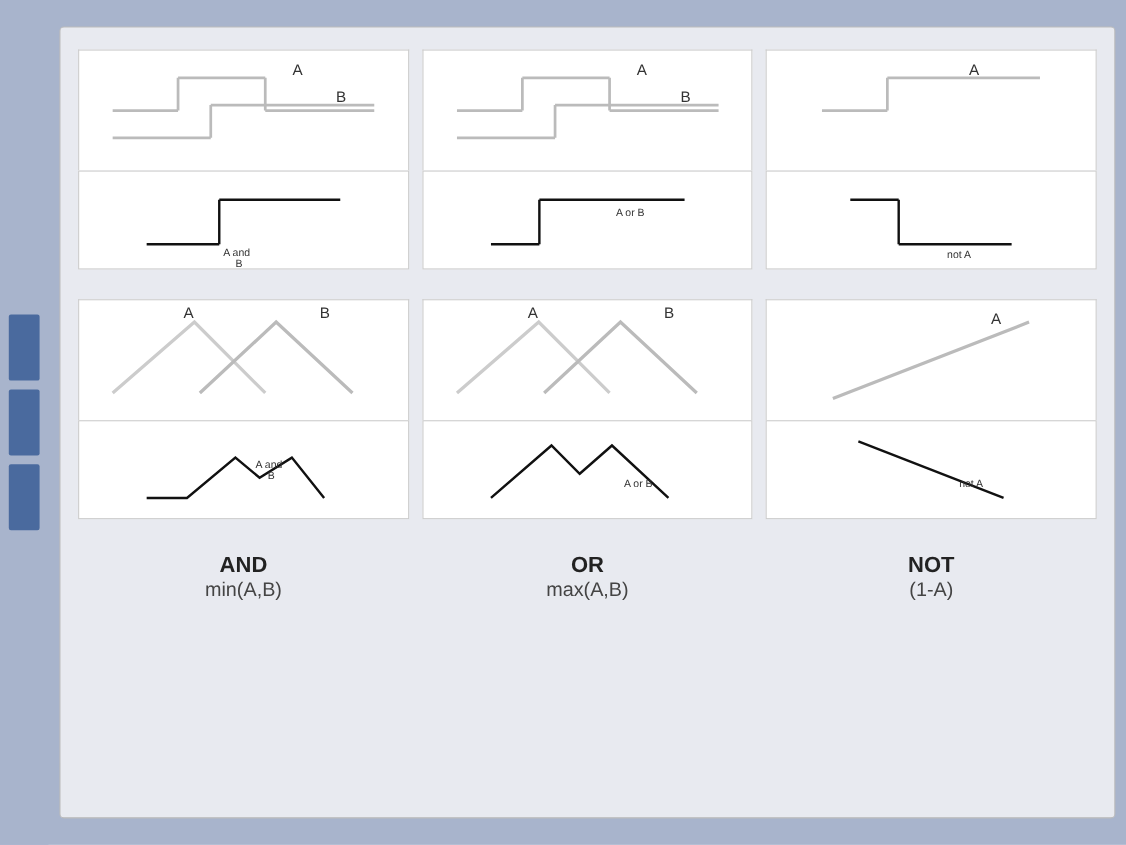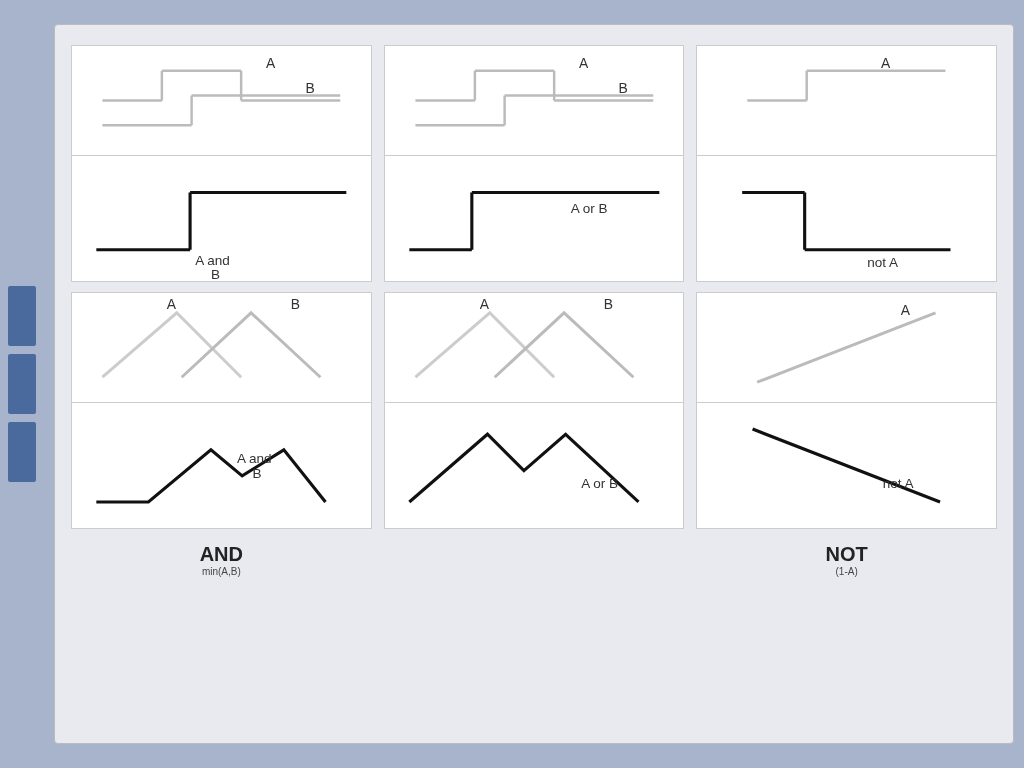--- a/index.html
+++ b/index.html
@@ -71,37 +71,37 @@
       position: relative;
       overflow: hidden;
     }
 
     .diagram-box.top {
       height: 110px;
       border-bottom: none;
     }
 
     .diagram-box.bottom {
-      height: 127px;
-      margin-bottom: 10px;
+      height: 90px;
+      margin-bottom: 27px;
     }
 
     .label-area {
       text-align: center;
       padding: 4px 0 6px 0;
     }
 
     .label-area .main-label {
       font-size: 20px;
       font-weight: bold;
       color: #222;
     }
 
     .label-area .sub-label {
-      font-size: 10px;
+      font-size: 18px;
       color: #444;
     }
 
     svg {
       width: 100%;
       height: 100%;
     }
   </style>
 </head>
 <body>
@@ -210,20 +210,24 @@
       </div>
 
       <div class="diagram-box bottom">
         <svg viewBox="0 0 280 120" xmlns="http://www.w3.org/2000/svg">
 
           <polyline points="20,95 95,30 130,65 170,30 240,95" fill="none" stroke="#111" stroke-width="3"></polyline>
           <text x="185" y="82" font-size="13" fill="#333">A or B</text>
         </svg>
       </div>
 
+      <div class="label-area">
+        <div class="main-label">OR</div>
+        <div class="sub-label">max(A,B)</div>
+      </div>
     </div>
 
     <div class="column">
 
       <div class="diagram-box top">
         <svg viewBox="0 0 240 110" xmlns="http://www.w3.org/2000/svg">
 
           <line x1="20" y1="55" x2="80" y2="55" stroke="#bbb" stroke-width="2.5"></line>
           <line x1="80" y1="55" x2="80" y2="25" stroke="#bbb" stroke-width="2.5"></line>
           <line x1="80" y1="25" x2="220" y2="25" stroke="#bbb" stroke-width="2.5"></line>

